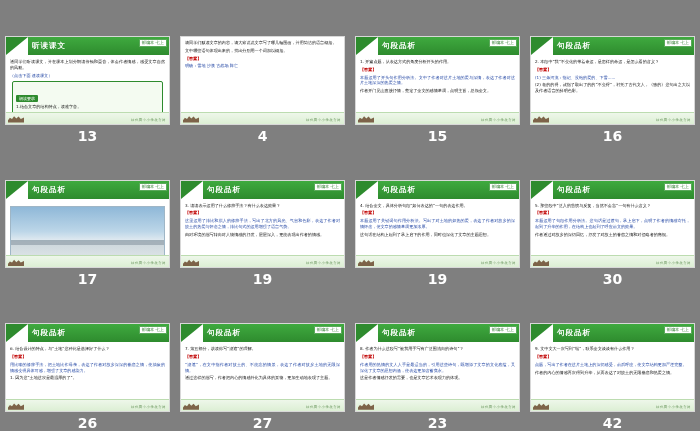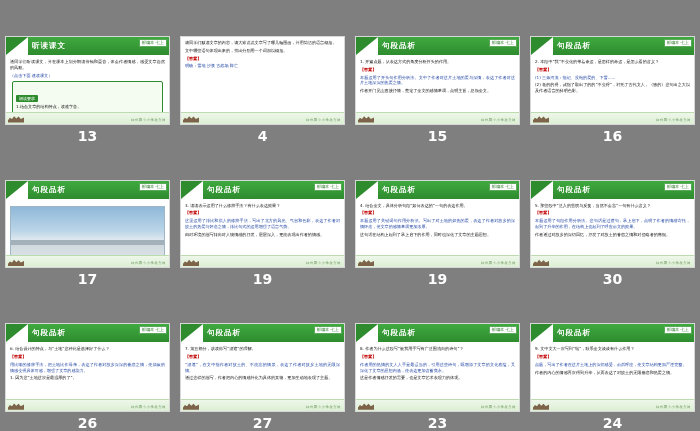--- a/index.html
+++ b/index.html
@@ -354,15 +354,15 @@
         <div class="body">
           <p class="txt plain">9. 文中文大一次写到“端”，联系全文谈谈有什么作用？</p>
           <p class="txt red bold">【答案】</p>
           <p class="txt blue">点题，写出了作者在这片土地上的深切感受，前后呼应，使文章结构更加严谨完整。</p>
           <p class="txt plain">作者的内心的情感再次得到升华，从而表达了对故土的无限眷恋和热爱之情。</p>
         </div>
         <div class="foot">
           <span class="foot-txt">绿色圃中小学教育网</span>
         </div>
       </div>
-      <div class="pgnum">24</div>
+      <div class="pgnum">42</div>
     </div>
   </div>
 
 </body></html>

